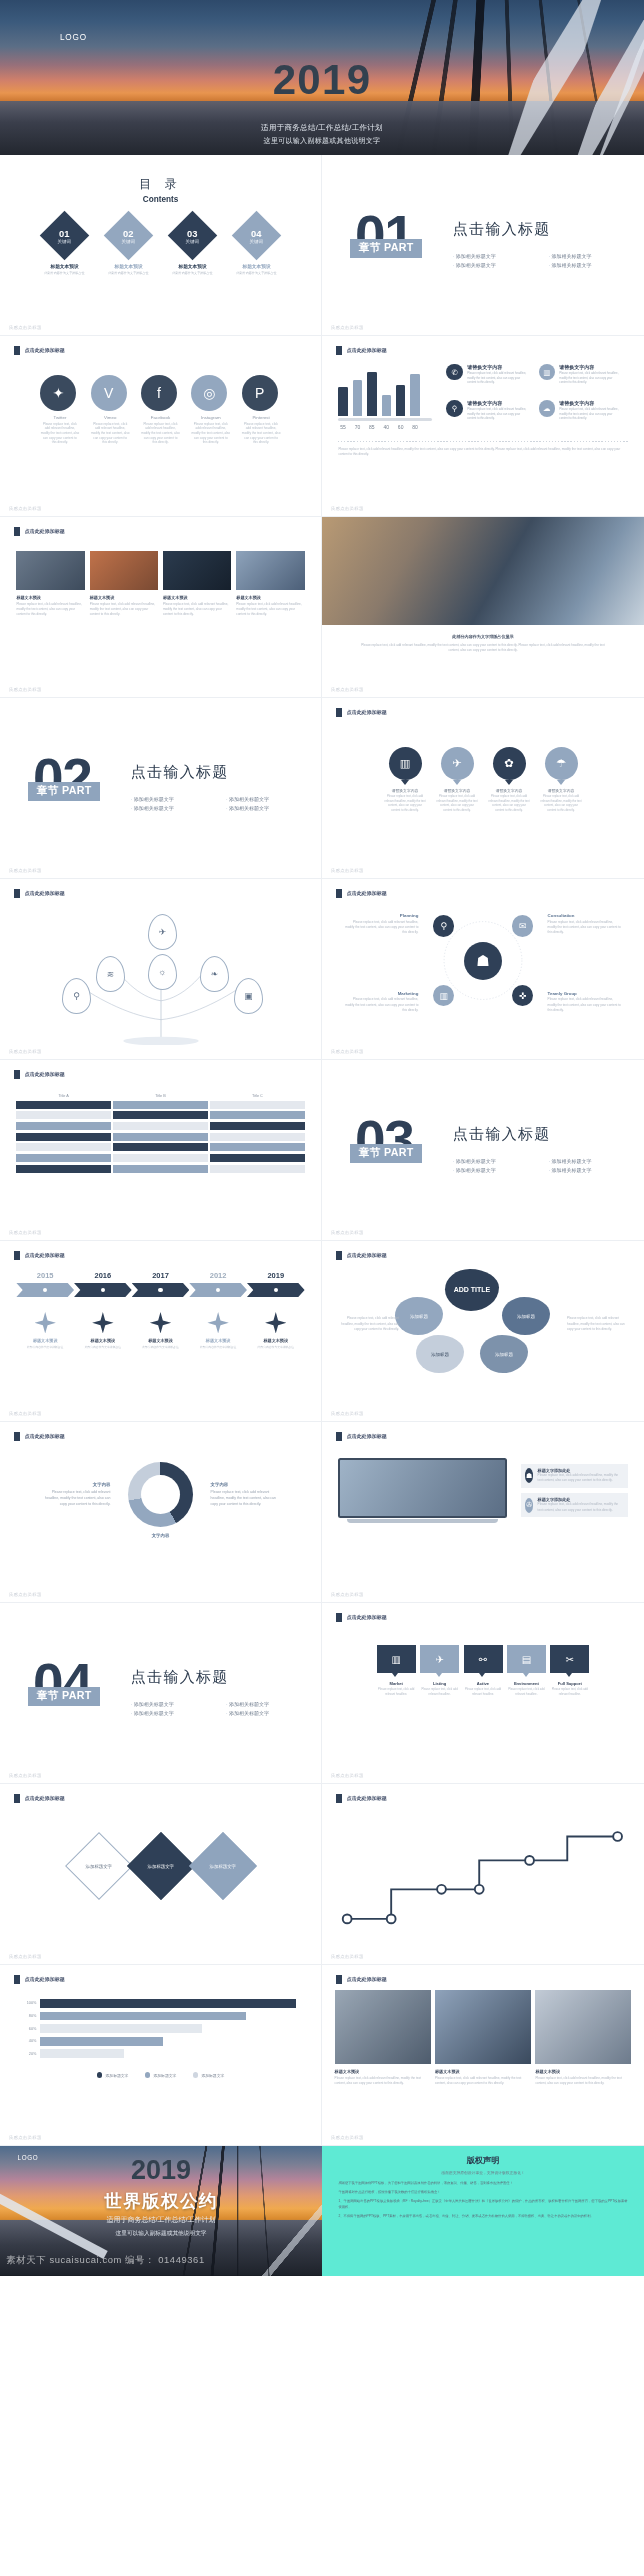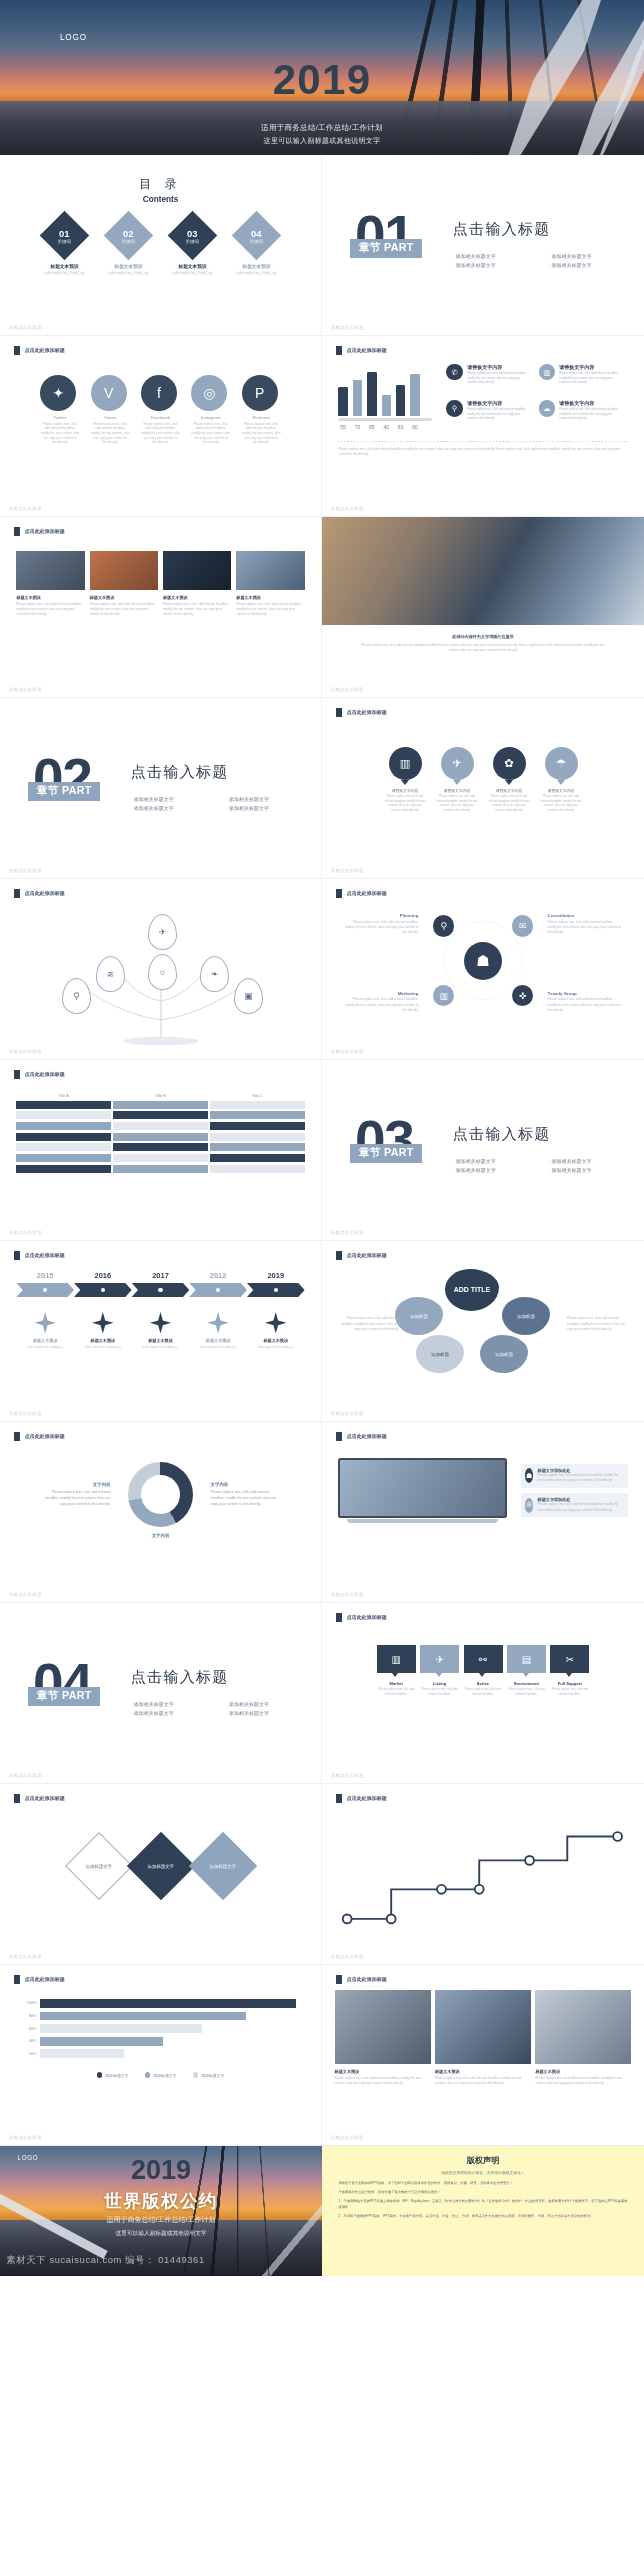--- a/index.html
+++ b/index.html
@@ -284,21 +284,21 @@
   .thanks .yr { position:absolute; left:0; right:0; top:11.3px; text-align:center;
     font-size:27px; font-weight:700; color:#33414f; line-height:1; }
   .thanks .h { position:absolute; left:0; right:0; top:43px; text-align:center;
     font-size:17.6px; font-weight:700; color:#fff; letter-spacing:1.3px;
     text-shadow:0 1.3px 3.1px rgba(0,0,0,.4); }
   .thanks .s1 { position:absolute; left:0; right:0; top:69px; text-align:center; font-size:7px; color:#e8edf3; }
   .thanks .s2 { position:absolute; left:0; right:0; top:84px; text-align:center; font-size:5.7px; color:#dde3eb; }
   .thanks .mark { position:absolute; left:6.3px; bottom:8.8px; color:rgba(255,255,255,.62);
     font-size:9.4px; letter-spacing:0.6px; white-space:nowrap; }
 
-  .copy { width:322px; height:130px; background:#fef9c3; padding:8.8px 16.4px; }
+  .copy { width:322px; height:130px; background:#5eead4; padding:8.8px 16.4px; }
   .copy h3 { text-align:center; font-size:8.2px; font-weight:700; color:#2b3a4d; margin-bottom:3.8px; }
   .copy .lead { text-align:center; font-size:3.8px; color:#6c7785; margin-bottom:5px; }
   .copy p { font-size:3.3px; color:#5b6674; line-height:1.85; margin-bottom:3.1px; text-align:justify; }
 </style>
 </head>
 <body>
 
 <div class="hero">
   <div class="mast"></div>
   <div class="hsea"></div>

